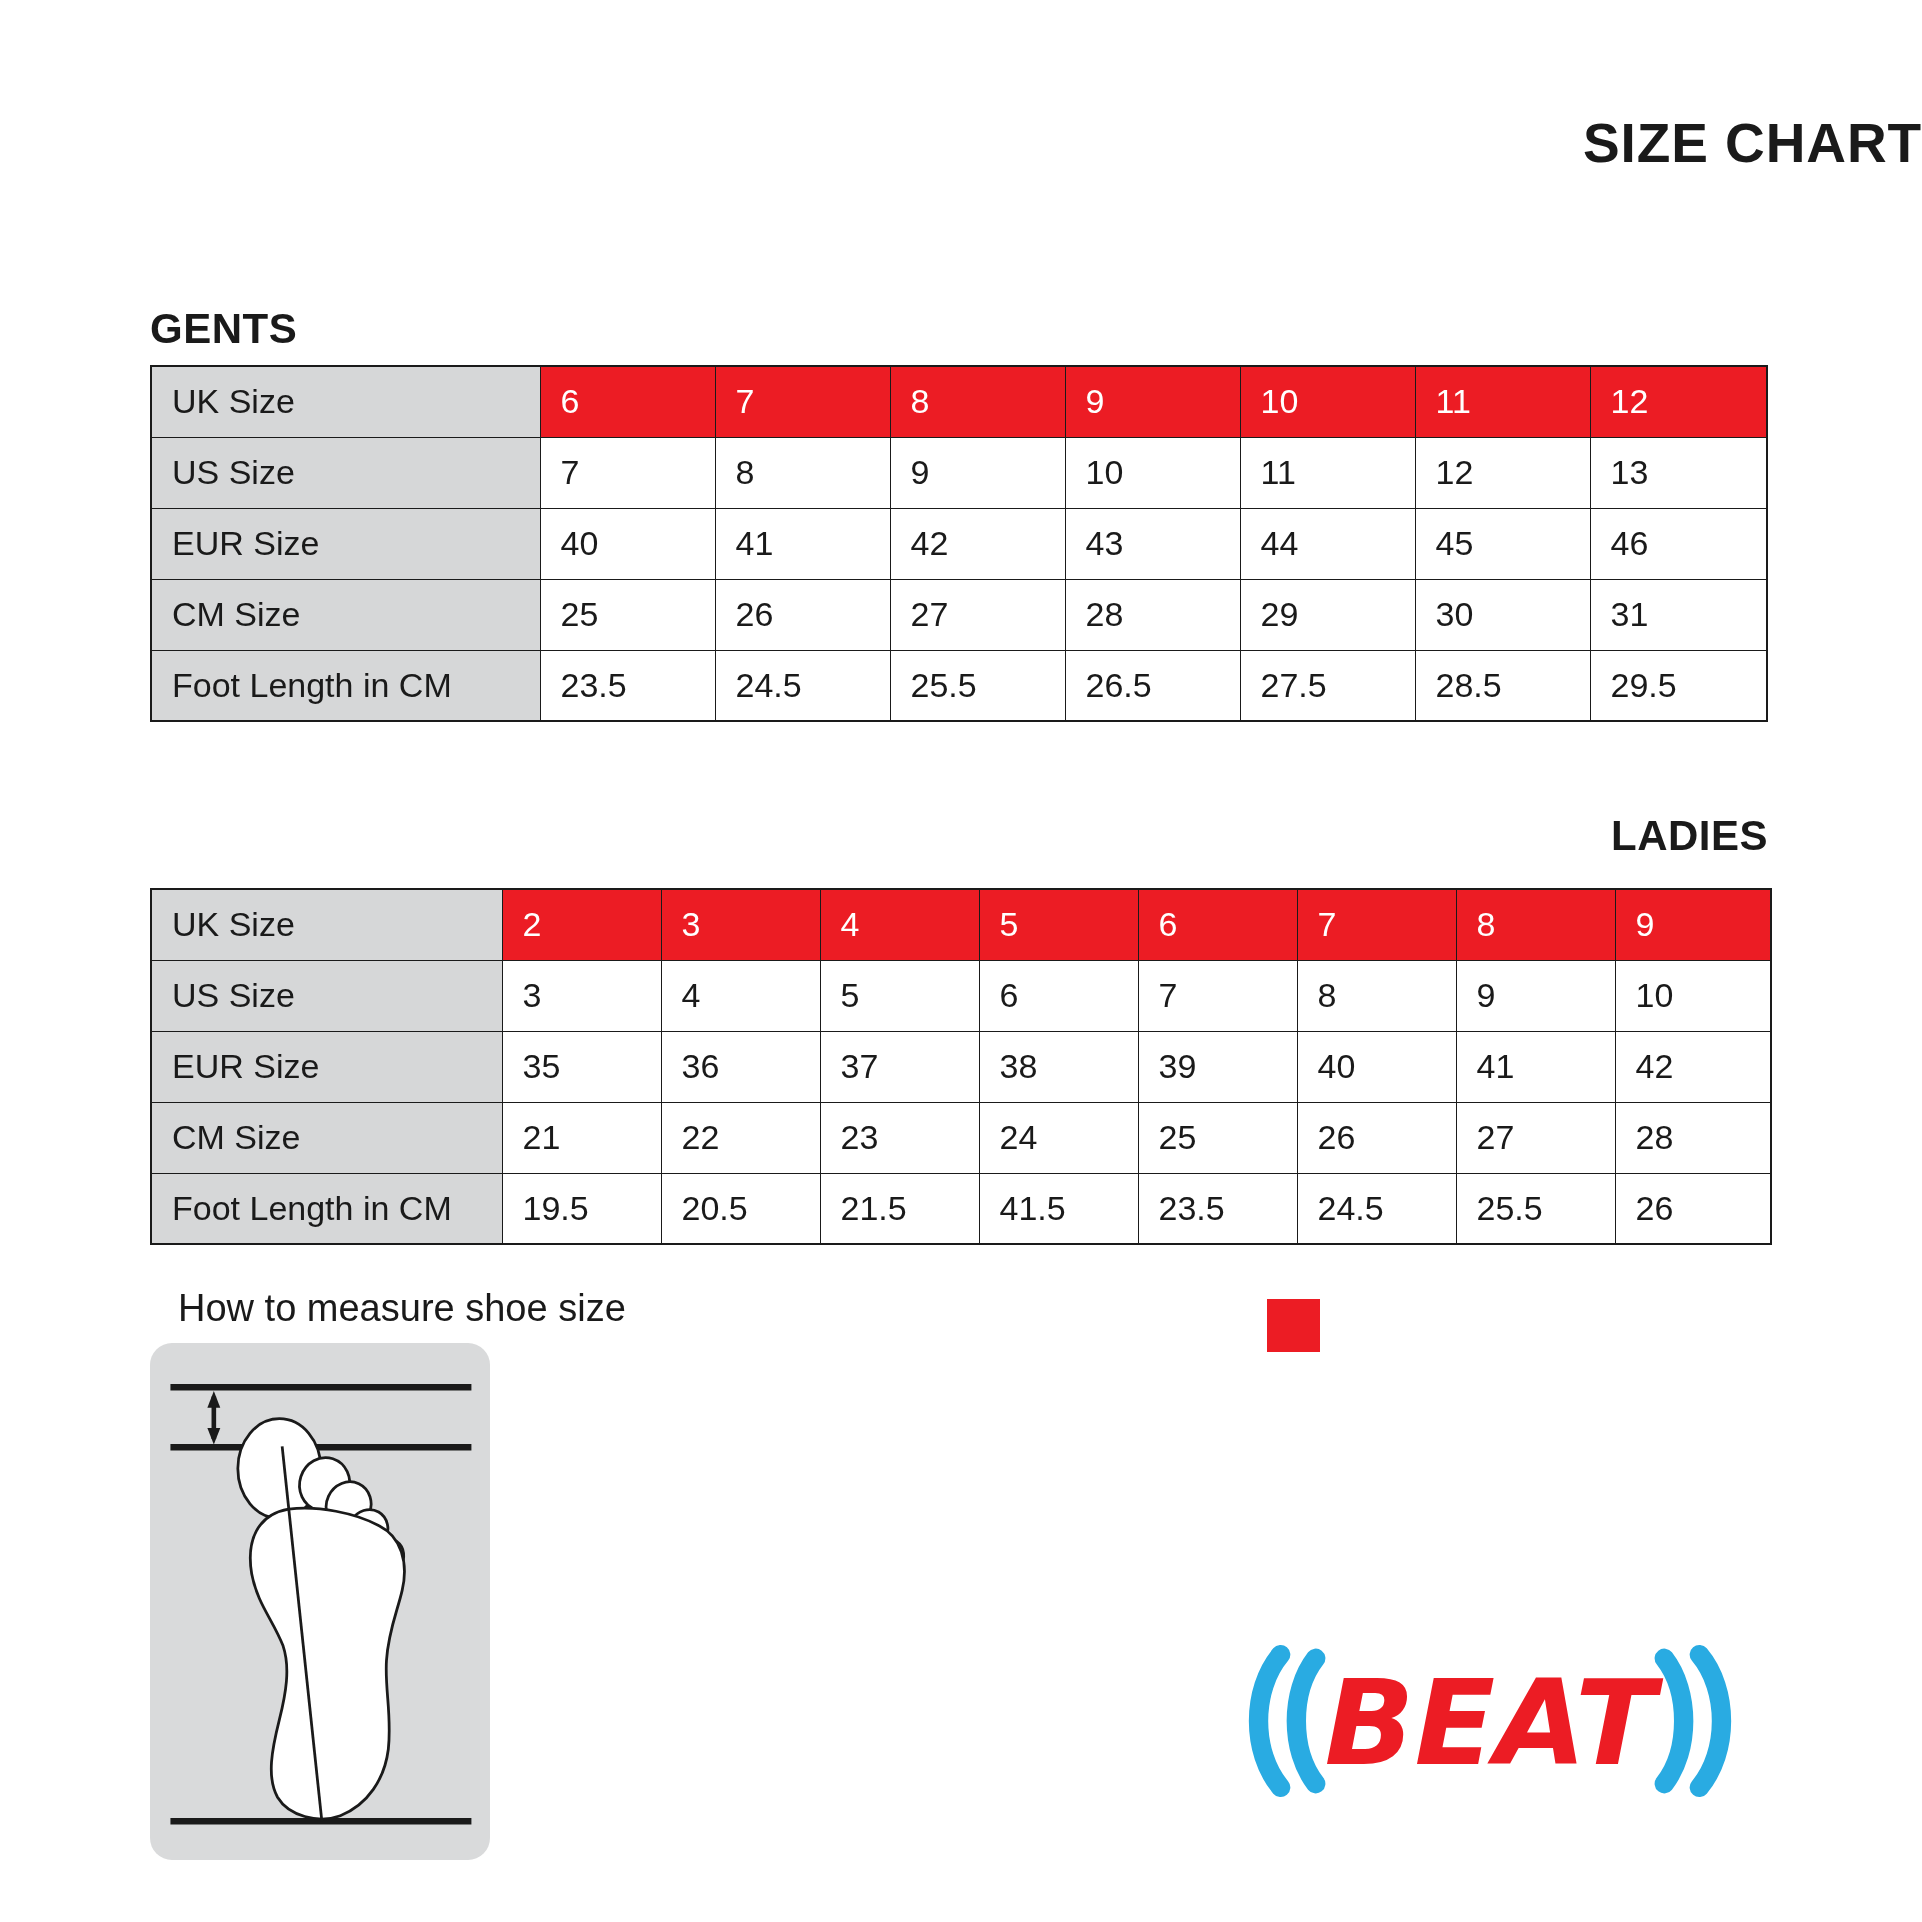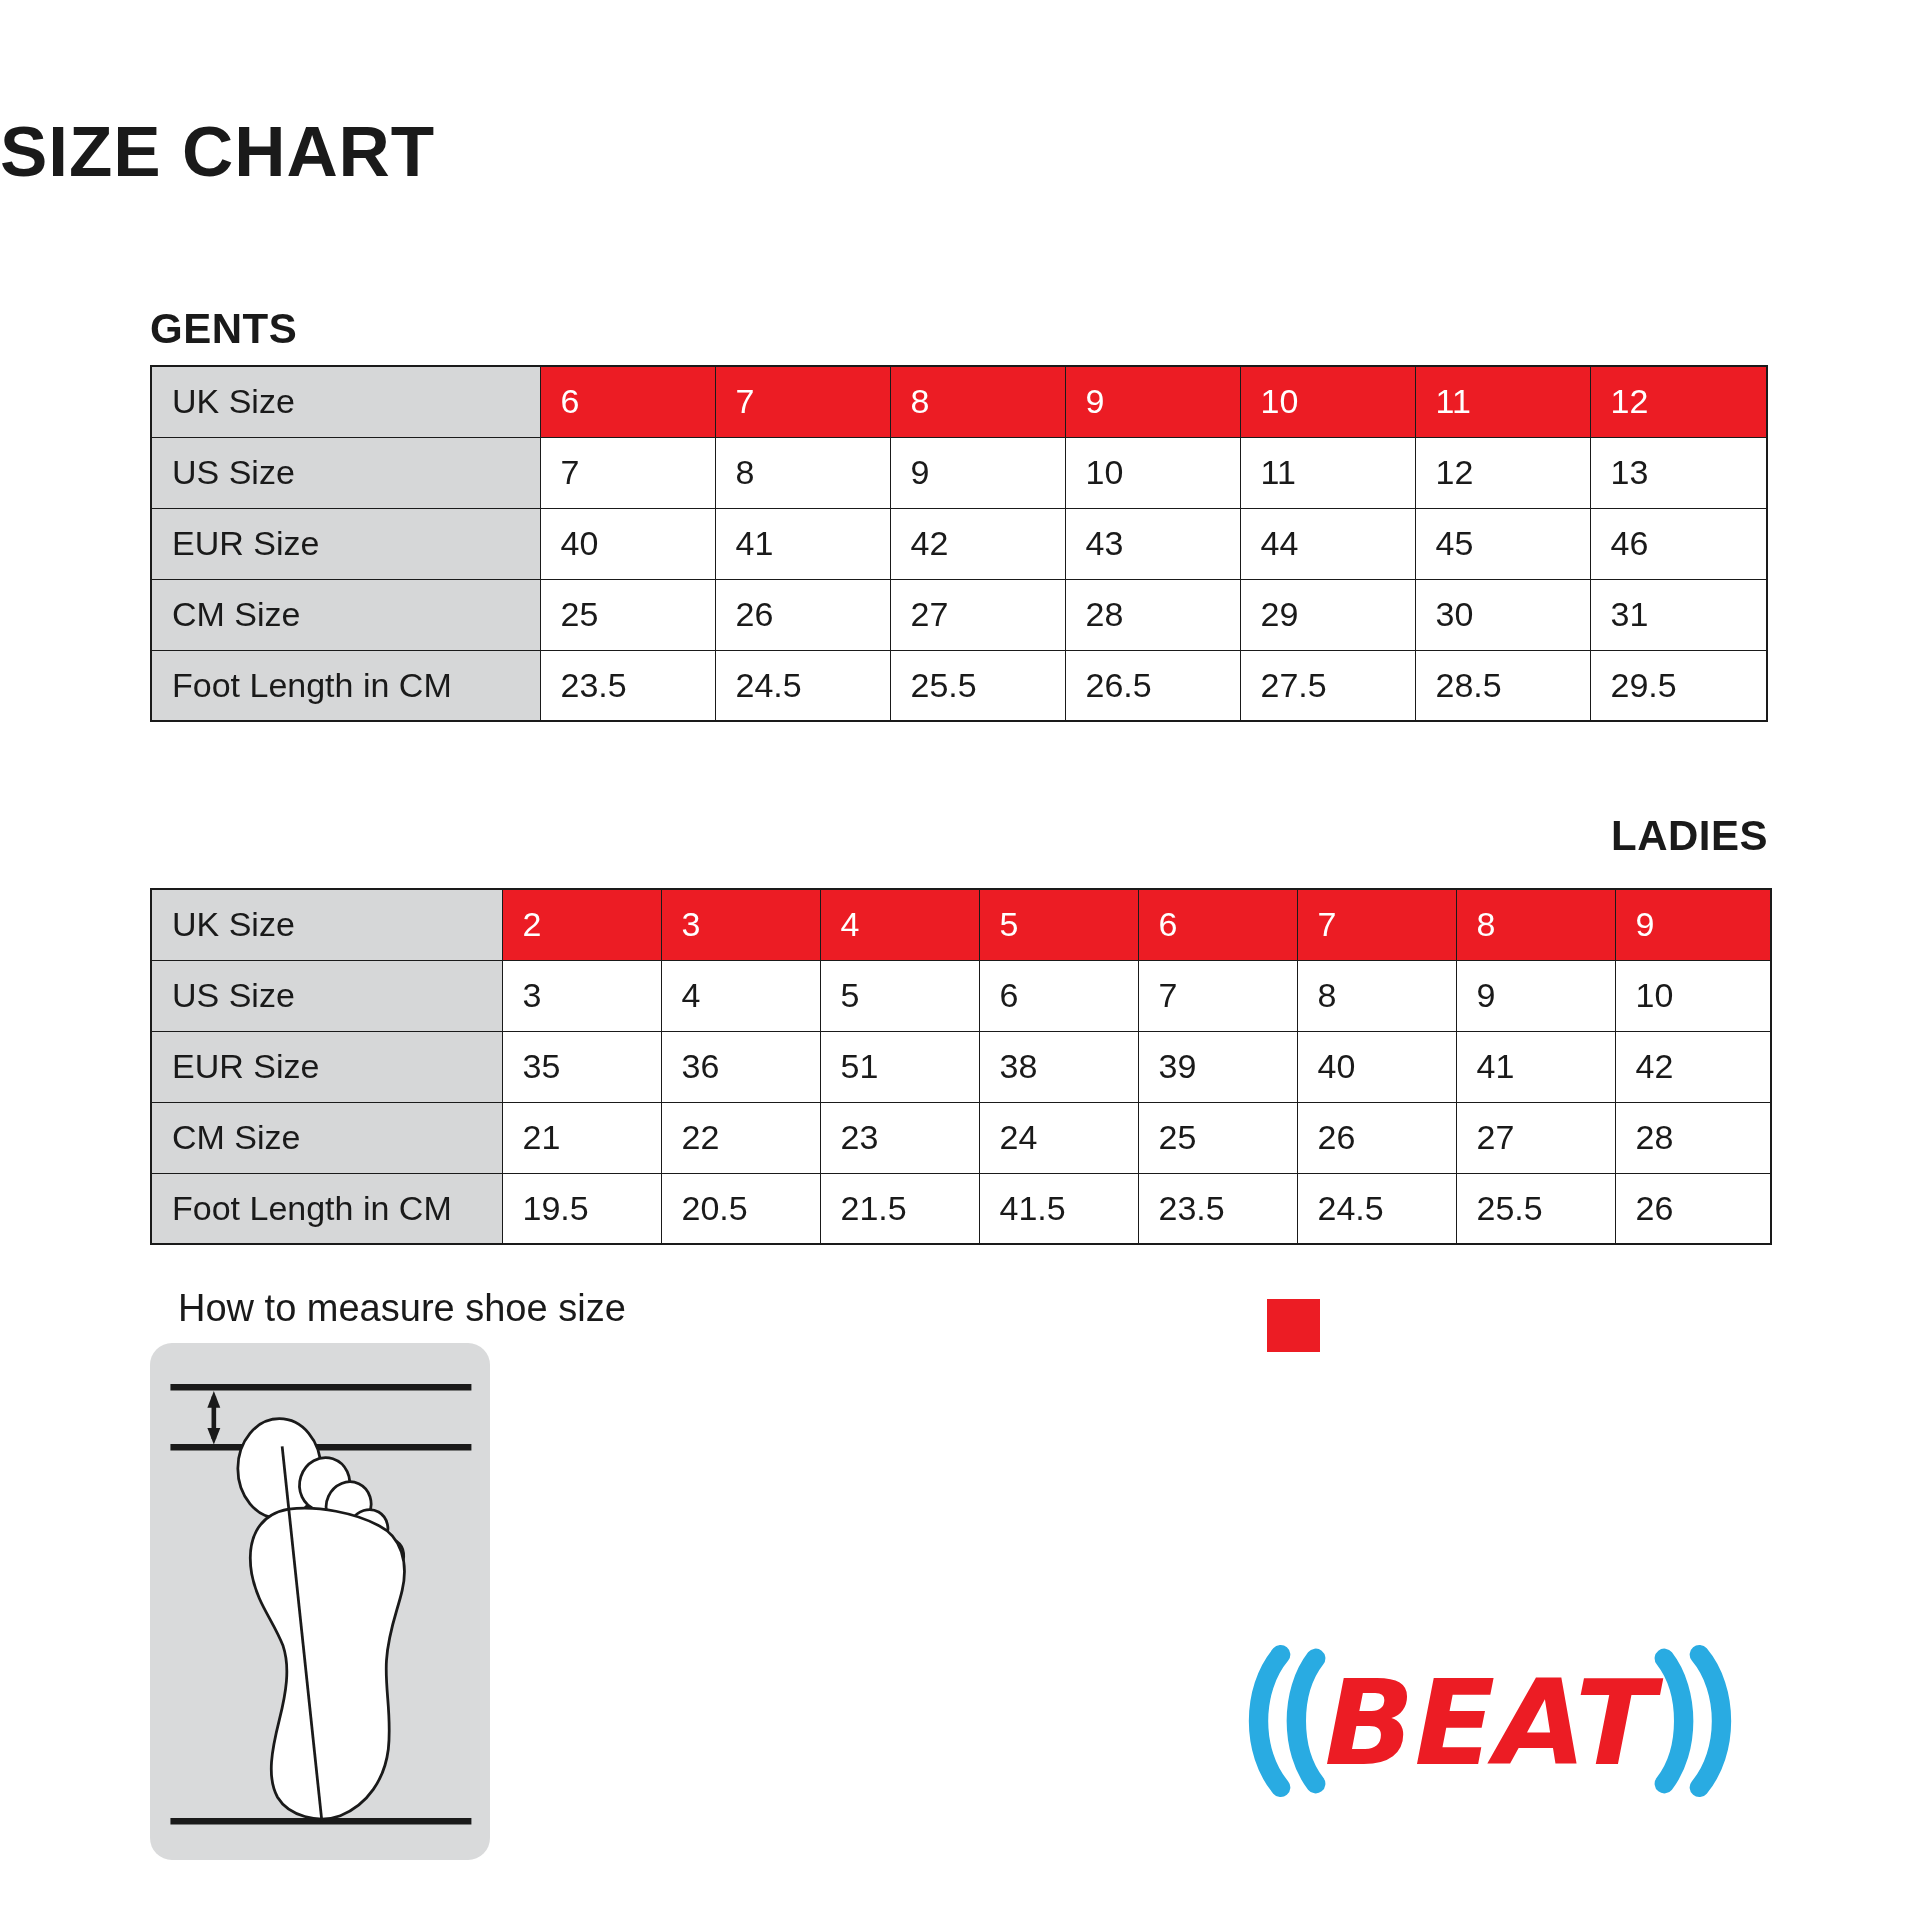--- a/index.html
+++ b/index.html
@@ -8,22 +8,22 @@
     width: 1922px;
     height: 1922px;
     background: #ffffff;
     font-family: "Liberation Sans", sans-serif;
     color: #1a1a1a;
     position: relative;
     overflow: hidden;
   }
 
   .page-title {
-    text-align: left;
-    font-size: 71px;
+    text-align: right;
+    font-size: 55px;
     font-weight: bold;
     letter-spacing: 0.9px;
     margin-top: 111px;
   }
 
   .section-title {
     font-size: 42px;
     font-weight: bold;
     letter-spacing: 0.5px;
   }
@@ -217,21 +217,21 @@
         <td>6</td>
         <td>7</td>
         <td>8</td>
         <td>9</td>
         <td>10</td>
       </tr>
       <tr>
         <td class="label-cell">EUR Size</td>
         <td>35</td>
         <td>36</td>
-        <td>51</td>
+        <td>37</td>
         <td>38</td>
         <td>39</td>
         <td>40</td>
         <td>41</td>
         <td>42</td>
       </tr>
       <tr>
         <td class="label-cell">CM Size</td>
         <td>21</td>
         <td>22</td>

